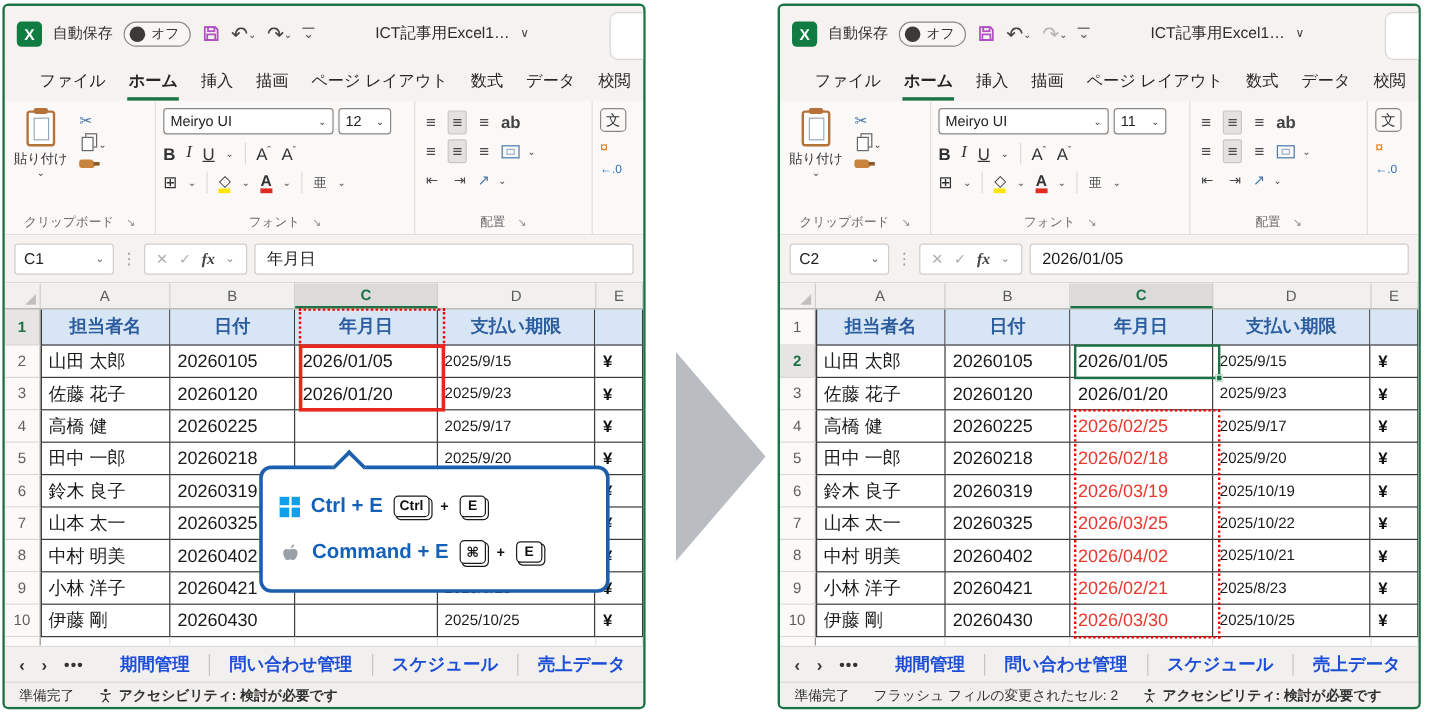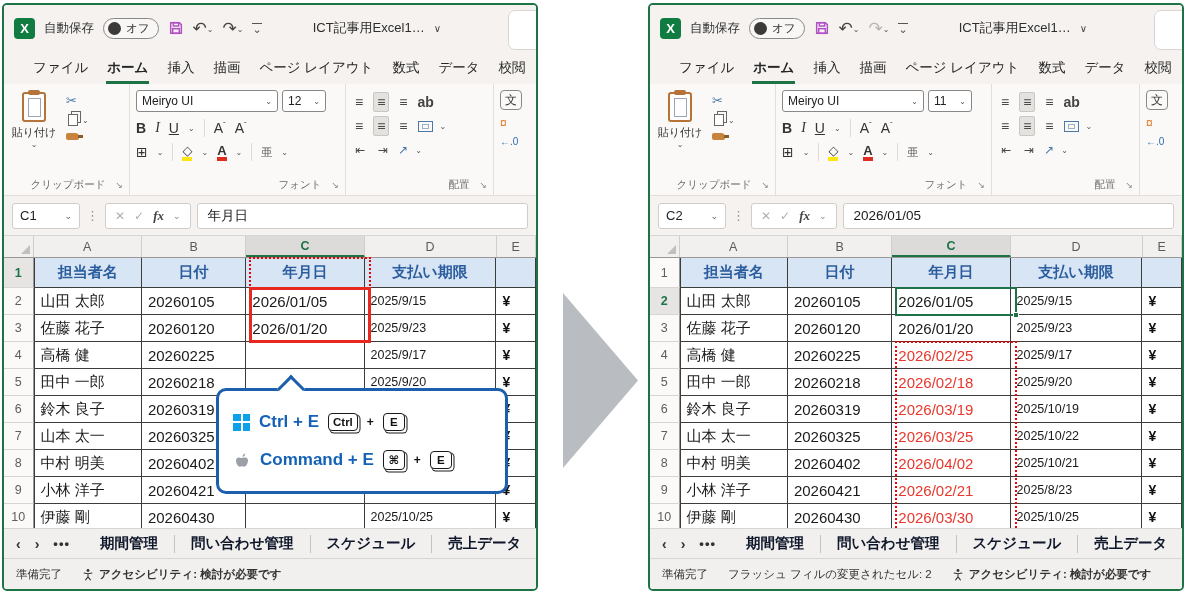--- a/index.html
+++ b/index.html
@@ -35,21 +35,21 @@
     padding:0 0 0 12px; background:#f5f2ef; }
   .menu-tabs { display:flex; gap:17px; align-items:flex-end; white-space:nowrap;margin-left:16px; }
   .mtab { font-size:13.5px; color:#262626; padding:0 1px 7px; }
   .mtab.active { font-weight:bold; border-bottom:3px solid #1e7346; padding-bottom:4px; }
 
   
   .ribbon { height:112px; flex:none; background:#fbf9f8; display:flex; border-bottom:1px solid #e1dfdc; }
   .rgroup { display:flex; flex-direction:column; padding:6px 6px 1px; border-right:1px solid #e1dfdc; flex:none; }
   .rg-body { flex:1; }
   .rg-label { text-align:center; font-size:10.5px; color:#6b6a69; padding-bottom:2px;
-    display:flex; align-items:center; justify-content:flex-end; gap:10px; }
+    display:flex; align-items:center; justify-content:center; gap:10px; }
   .launcher { font-size:9px; color:#8a8886; }
   .g-clip { width:126px; }
   .g-clip .rg-body { display:flex; gap:8px; }
   .paste-col { display:flex; flex-direction:column; align-items:center; width:48px; }
   .clipicon { width:24px; height:30px; border:2px solid #b5733a; border-radius:3px; background:#fff; position:relative; margin-top:2px; }
   .clipicon:before { content:""; position:absolute; left:50%; top:-4px; transform:translateX(-50%);
     width:12px; height:5px; background:#b5733a; border-radius:2px; }
   .clipicon:after { content:""; position:absolute; left:4px; right:3px; top:4px; bottom:3px;
     background:#fff; border:1px solid #9aa7b8; }
   .paste-lbl { font-size:11px; color:#333; margin-top:3px; }
@@ -84,21 +84,21 @@
   .orient-ic { color:#4a78a8; font-size:12px; }
   .g-cut { width:66px; border-right:none; padding-top:6px; }
   .mojibox { width:22px; height:20px; border:1.5px solid #8a8886; border-radius:4px; font-size:12px;
     color:#333; display:flex; align-items:center; justify-content:center; margin-bottom:6px; }
   .curr-ic { font-size:12px; color:#e07a1f; margin-bottom:6px; }
   .dec-ic { font-size:10px; color:#2b6cb0; }
 
   
   .fbar { height:40px; flex:none; background:#f5f2ef; display:flex; align-items:center; gap:6px;
     padding:0 8px; border-bottom:1px solid #d8d6d4; }
-  .namebox { width:68px; height:26px; background:#fff; border:1px solid #d0cecb; border-radius:3px;
+  .namebox { width:83px; height:26px; background:#fff; border:1px solid #d0cecb; border-radius:3px;
     display:flex; align-items:center; justify-content:space-between; padding:0 7px; font-size:13px; color:#222; }
   .namebox .chev { font-size:9px; color:#666; }
   .fdots { color:#9a9896; font-size:13px; }
   .fbtns { height:26px; background:#fff; border:1px solid #d0cecb; border-radius:3px;
     display:flex; align-items:center; gap:9px; padding:0 9px; }
   .fbtns .x, .fbtns .ok { color:#b0aeab; font-size:12px; }
   .fbtns .fx { font-style:italic; font-family:"Liberation Serif",serif; font-weight:bold;
     color:#444; font-size:13px; }
   .fbtns .chev { font-size:9px; color:#888; }
   .fval { flex:1; height:26px; background:#fff; border:1px solid #d0cecb; border-radius:3px;
@@ -151,24 +151,24 @@
     border-radius:4px; background:#fff; font-size:11.5px; font-weight:bold; color:#111;
     padding:2px 4px; box-shadow:2px 2px 0 -0.5px #fff, 2px 2px 0 0.5px #1a1a1a; }
   .plus { font-size:12px; font-weight:bold; color:#111; }
 
   
   .sheetbar { height:30px; flex:none; display:flex; align-items:center; background:#f2f0ee;
     border-top:1px solid #d8d6d4; padding-left:12px; white-space:nowrap; overflow:hidden; }
   .snav { font-size:14px; color:#333; margin-right:14px; font-weight:bold; }
   .snav.dots { font-size:13px; letter-spacing:1px; }
   .sheet-tabs { display:flex; height:100%; align-items:center; }
-  .stab { font-size:14.5px; font-weight:bold; color:#0f172a; padding:0 16px; height:18px;
+  .stab { font-size:14.5px; font-weight:bold; color:#1d4ed8; padding:0 16px; height:18px;
     display:flex; align-items:center; border-right:1px solid #c5c3c1; }
   .stab:last-child { border-right:none; }
-  .statusbar { height:31px; flex:none; background:#f2f0ee; border-top:1px solid #d8d6d4;
+  .statusbar { height:21px; flex:none; background:#f2f0ee; border-top:1px solid #d8d6d4;
     display:flex; align-items:center; gap:20px; padding:0 12px; font-size:11.5px; color:#333;
     white-space:nowrap; overflow:hidden; }
   .acc { display:flex; align-items:center; gap:5px; font-weight:bold; }
   .flash:empty { display:none; }
 
   
   .big-arrow { position:absolute; left:563px; top:293px; width:75px; height:175px;
     background:#b9bdc1; clip-path:polygon(0 0, 100% 50%, 0 100%); }
 </style>
 </head>

